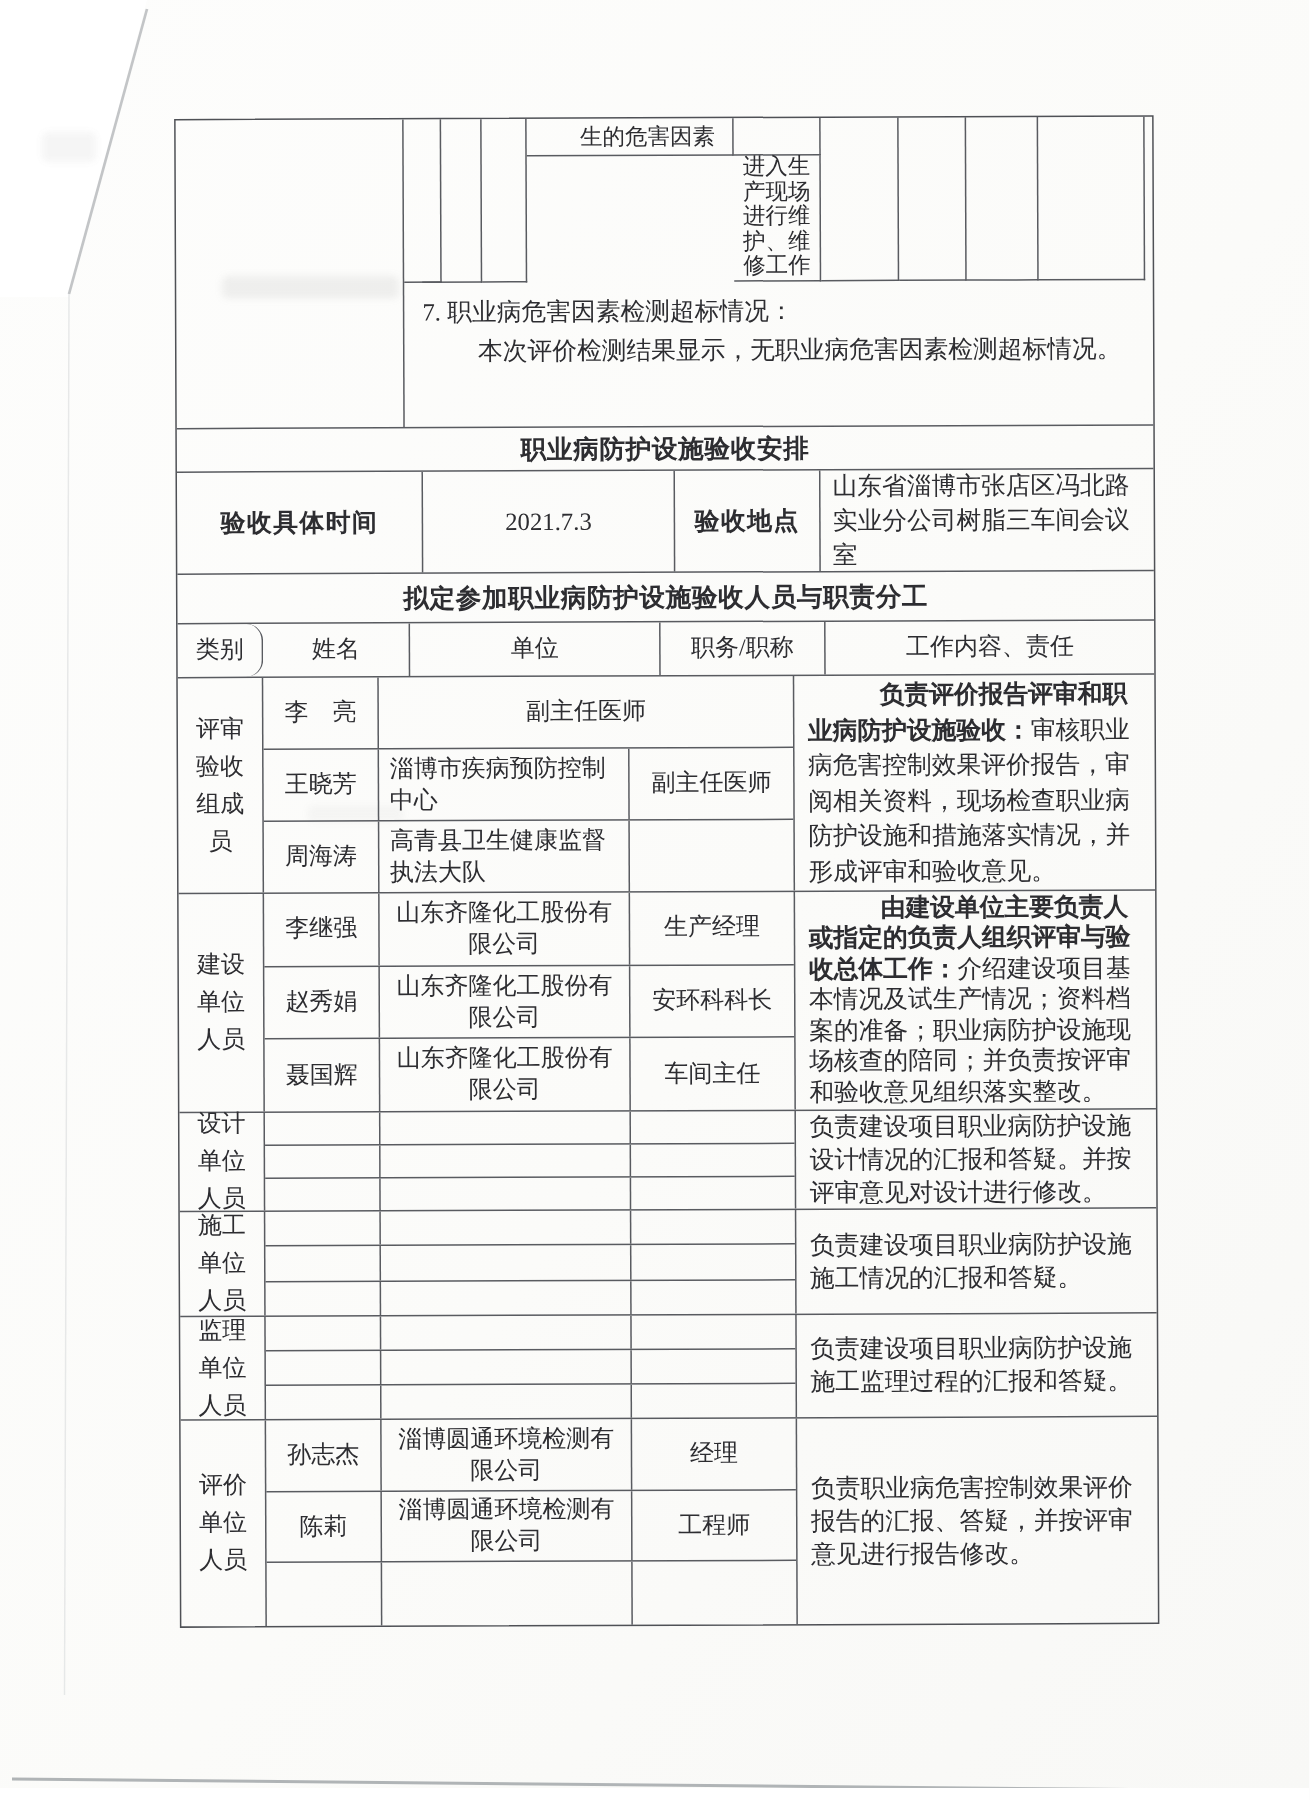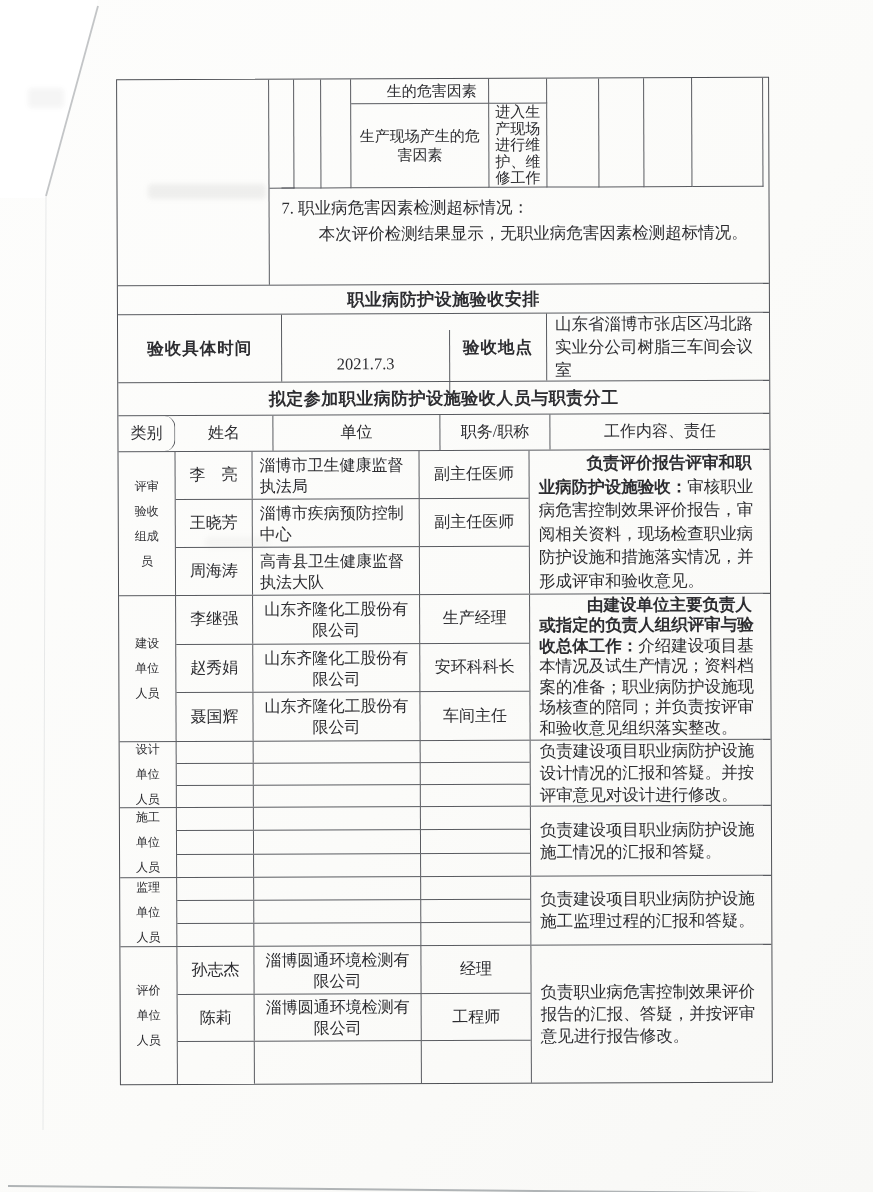--- a/index.html
+++ b/index.html
@@ -67,39 +67,39 @@
     display: flex; align-items: center; justify-content: center;
     font-weight: bold; font-size: 17px; letter-spacing: 0.5px;
   }
   .sec-title.tall { height: 33px; }
 
   
   .s3 { display: flex; height: 68px; border-top: 1px solid #595b60; }
   .s3 > div { height: 100%; }
   .s3-lbl { font-weight: bold; font-size: 16.5px; letter-spacing: 1px; }
   .w-time-lbl { width: 164px; }
-  .w-time-val { width: 168px; font-size: 16.5px; margin-top: 16px; }
+  .w-time-val { width: 168px; font-size: 16.5px; }
   .w-place-lbl { width: 97px; }
   .w-place-val { flex: 1; display: flex; align-items: center; padding: 3px 8px; font-size: 16.5px; line-height: 23px; }
 
   
   .s5 { display: flex; height: 36px; border-top: 1px solid #595b60; font-size: 16px; }
   .s5 > div { height: 100%; }
   .c-cat  { width: 57px; border-radius: 11px; }
   .c-name { width: 98px; }
   .c-unit { width: 167px; }
   .c-duty { width: 110px; }
   .c-work { flex: 1; }
 
   
   .grp { display: flex; border-top: 1px solid #595b60; }
   .grp-cat {
     width: 57px; border-right: 1px solid #595b60;
     display: flex; align-items: center; justify-content: center;
-    text-align: center; white-space: pre-line; line-height: 25px; font-size: 12px;
+    text-align: center; white-space: pre-line; line-height: 25px; font-size: 16px;
   }
   .grp-mid { width: 354px; border-right: 1px solid #595b60; display: flex; flex-direction: column; }
   .grp-row { display: flex; flex: 1; border-bottom: 1px solid #595b60; }
   .grp-row:last-child { border-bottom: none; }
   .grp-row .cell-name { width: 77px; border-right: 1px solid #595b60; font-size: 16px; }
   .grp-row .cell-unit { width: 167px; border-right: 1px solid #595b60; font-size: 16px; line-height: 21px; padding: 2px 7px; }
   .grp-row .cell-duty { flex: 1; font-size: 16px; }
   .unit-left { justify-content: flex-start !important; text-align: left !important; }
   .grp-work {
     flex: 1; padding: 4px 9px; font-size: 16.5px; line-height: 22px;
@@ -125,21 +125,20 @@
 
 <div class="doc-table">
 
   <div class="s1">
     <div class="s1-left"></div>
     <div class="s1-n1 rline bline"></div>
     <div class="s1-n2 rline bline"></div>
     <div class="s1-n3 rline bline"></div>
     <div class="s1-a1 rline bline cell-c">生的危害因素</div>
     <div class="s1-a2 rline bline"></div>
-    <div class="s1-b1 rline bline cell-c">生产现场产生的危害因素</div>
     <div class="s1-b2 rline bline cell-c">进入生产现场进行维护、维修工作</div>
     <div class="s1-e1 rline bline"></div>
     <div class="s1-e2 rline bline"></div>
     <div class="s1-e3 rline bline"></div>
     <div class="s1-e4 rline bline"></div>
     <div class="s1-gap"></div>
     <div class="s1-note">
       <div>7. 职业病危害因素检测超标情况：</div>
       <div class="note-line2">本次评价检测结果显示，无职业病危害因素检测超标情况。</div>
     </div>
@@ -165,21 +164,20 @@
   </div>
 
   <div class="grp g0 g-h144">
     <div class="grp-cat">评审
 验收
 组成
 员</div>
     <div class="grp-mid">
       <div class="grp-row">
         <div class="cell-name cell-c">李　亮</div>
-        <div class="cell-unit cell-c unit-left">淄博市卫生健康监督执法局</div>
         <div class="cell-duty cell-c">副主任医师</div>
       </div>
       <div class="grp-row">
         <div class="cell-name cell-c">王晓芳</div>
         <div class="cell-unit cell-c unit-left">淄博市疾病预防控制中心</div>
         <div class="cell-duty cell-c">副主任医师</div>
       </div>
       <div class="grp-row">
         <div class="cell-name cell-c">周海涛</div>
         <div class="cell-unit cell-c unit-left">高青县卫生健康监督执法大队</div>

